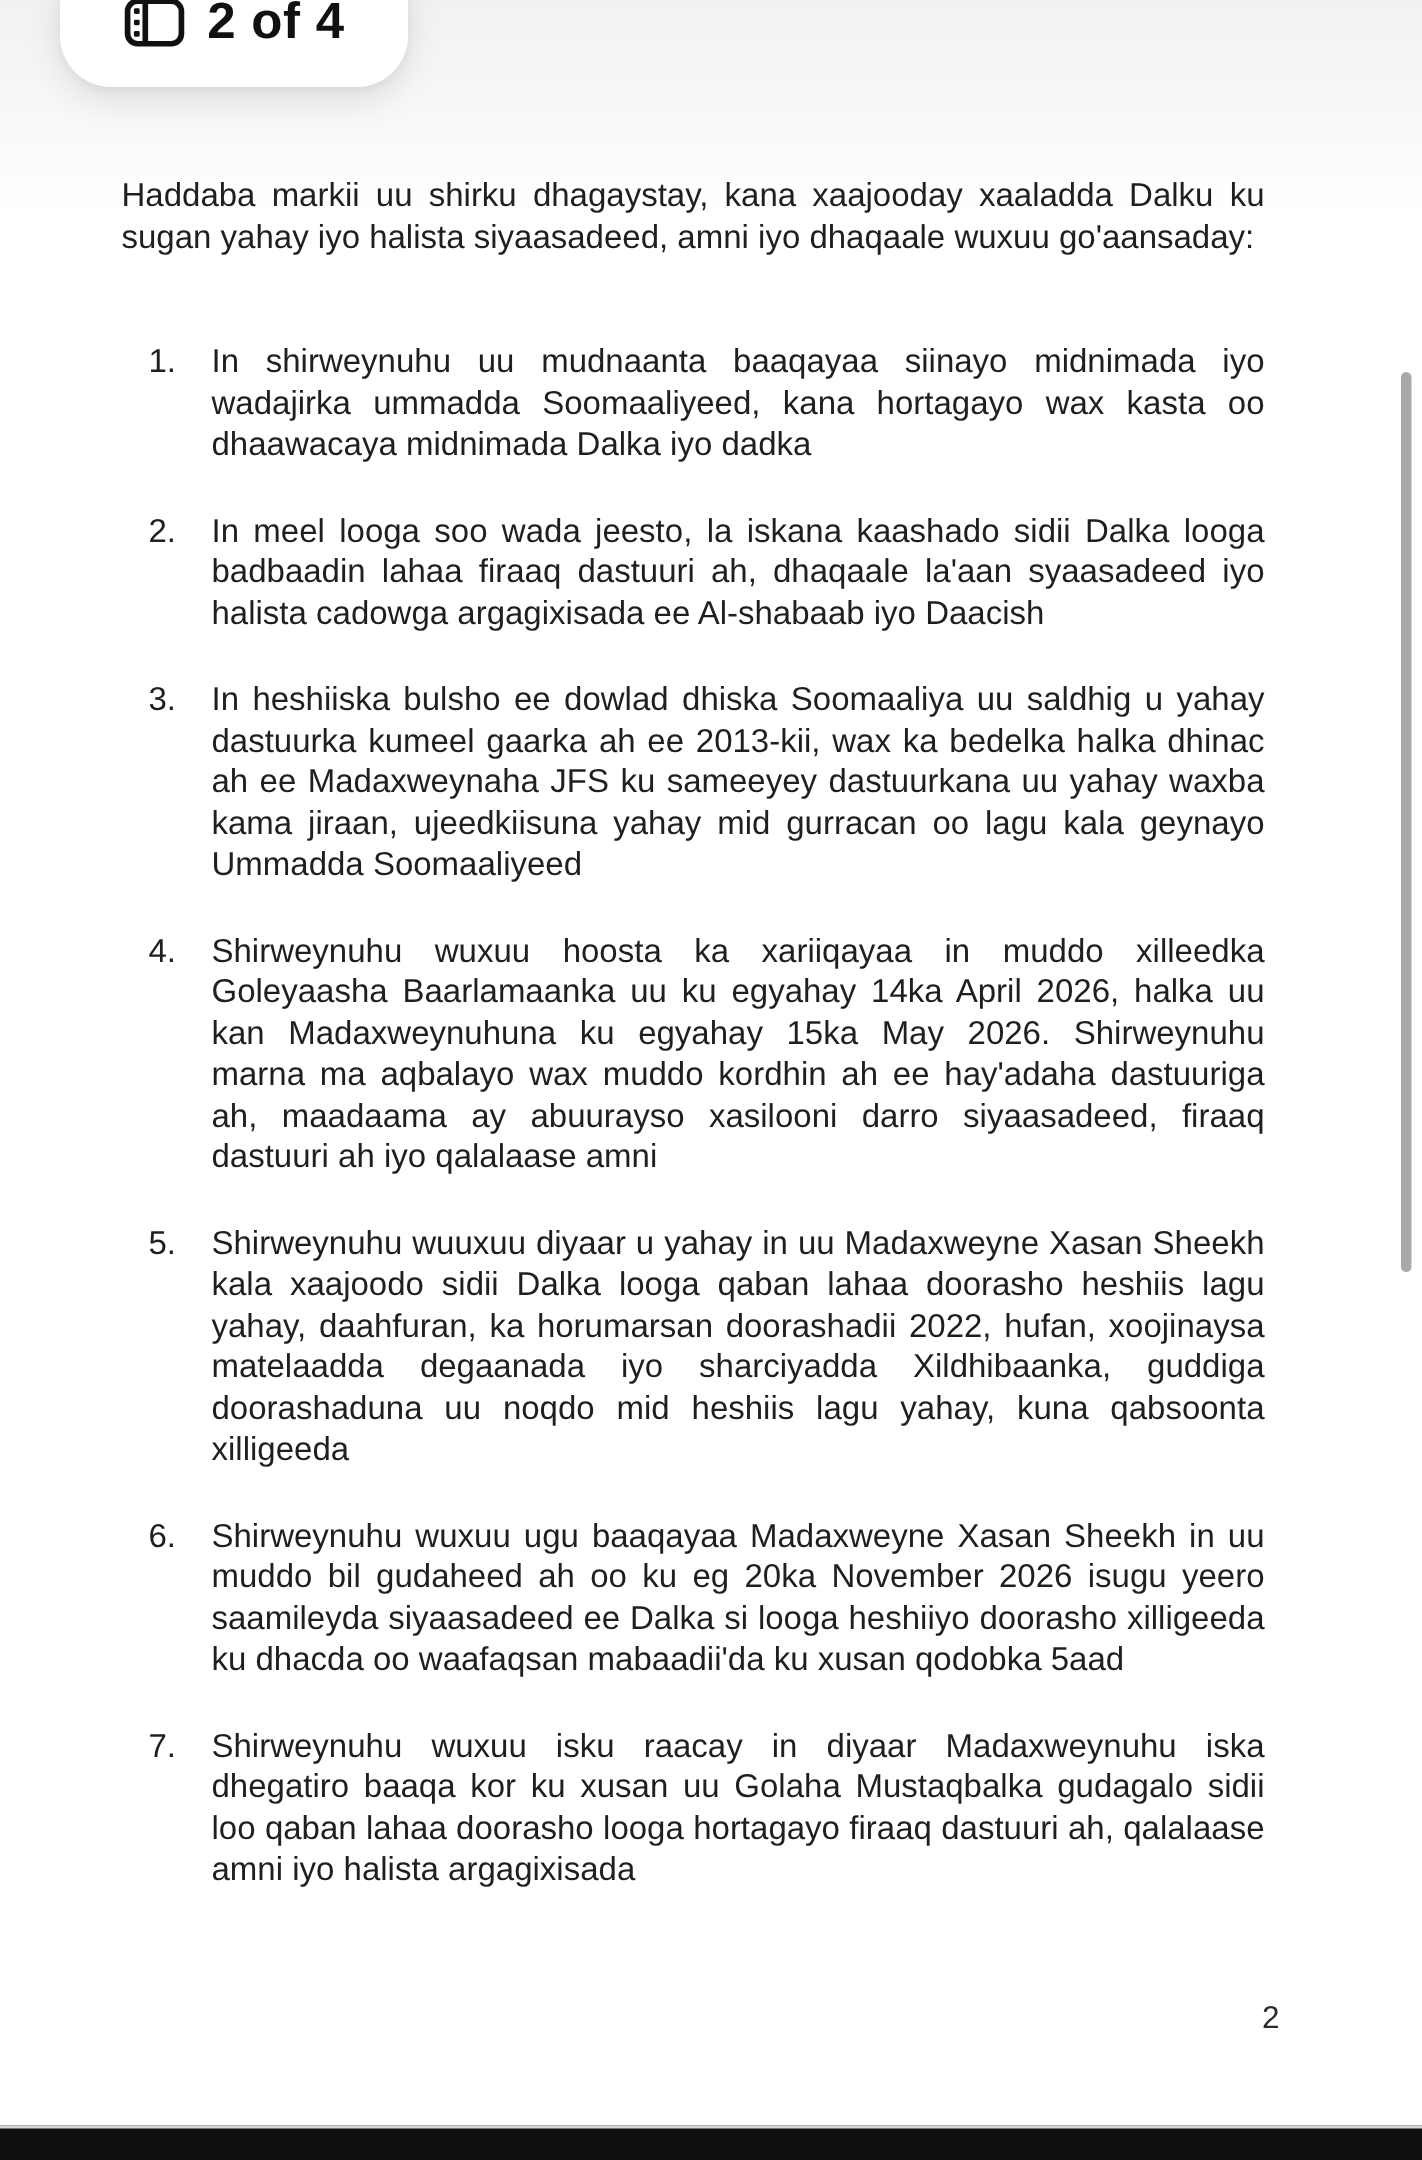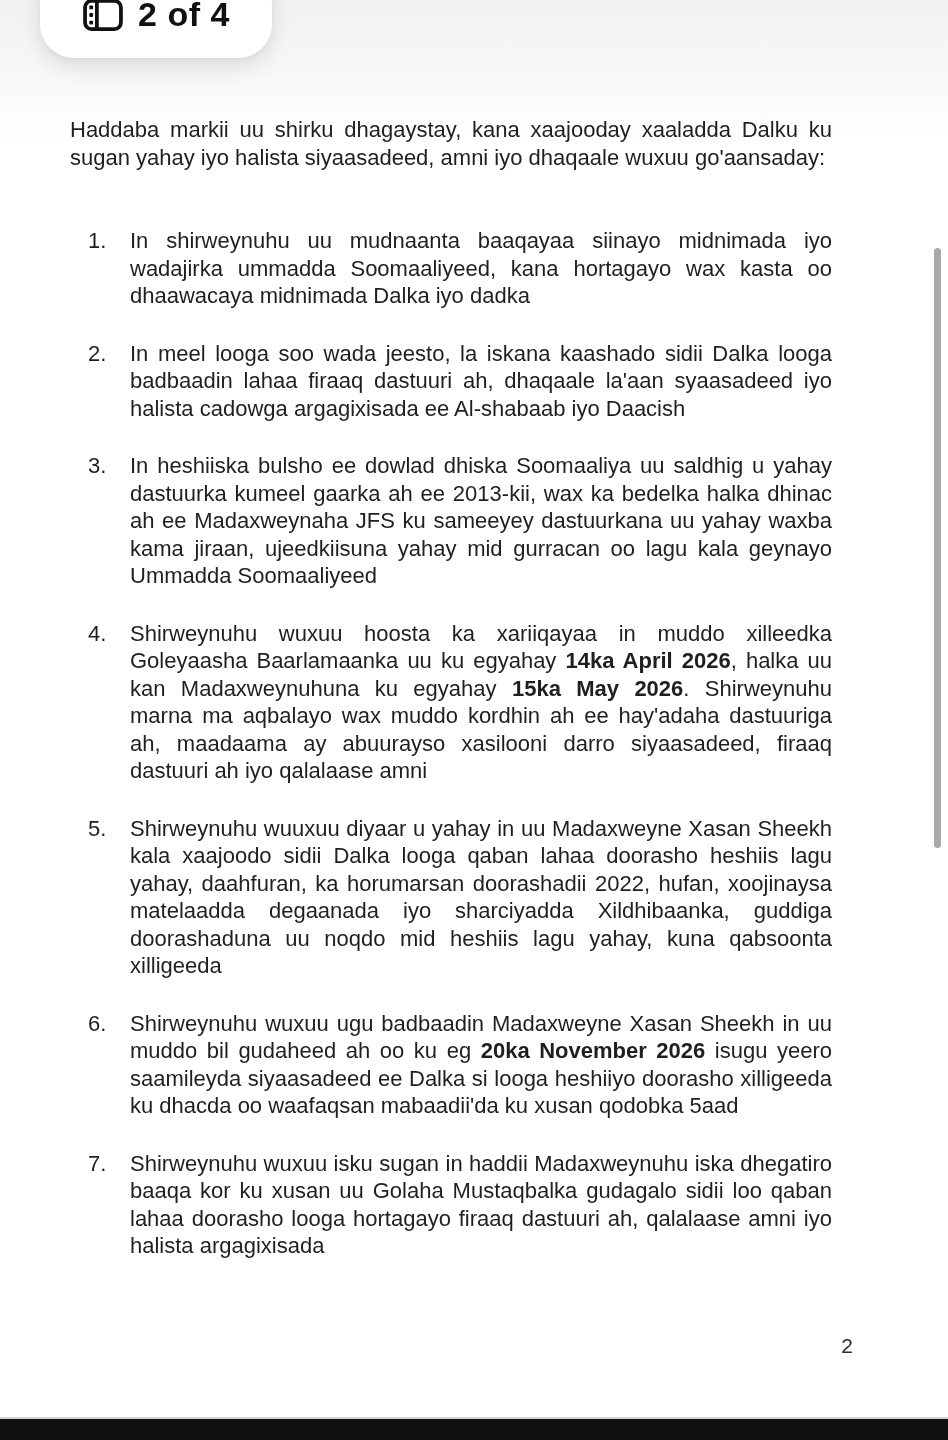--- a/index.html
+++ b/index.html
@@ -42,21 +42,21 @@
     margin-top: 2px;
   }
   .page-badge .badge-label {
     font-size: 34px;
     font-weight: 700;
     color: #111111;
     letter-spacing: 0.5px;
   }
   .doc {
     position: absolute;
-    left: 70px;
+    left: 81px;
     top: 116px;
     width: 762px;
     font-size: 22px;
     line-height: 27.5px;
   }
   .intro {
     margin: 0 0 56px 0;
     text-align: justify;
   }
   .list {
@@ -68,21 +68,21 @@
   }
   .list-item .num {
     width: 42px;
     flex-shrink: 0;
   }
   .list-item .txt {
     flex: 1;
     text-align: justify;
   }
   .list-item .txt b {
-    font-weight: 700;
+    font-weight: 400;
   }
   .page-number {
     position: absolute;
     left: 81px;
     top: 1334px;
     width: 772px;
     text-align: right;
     font-size: 21px;
     color: #2a2a2a;
   }
@@ -142,25 +142,25 @@
       <div class="list-item">
         <div class="num">4.</div>
         <div class="txt"><span>Shirweynuhu wuxuu hoosta ka xariiqayaa in muddo xilleedka Goleyaasha Baarlamaanka uu ku egyahay </span><b>14ka April 2026</b><span>, halka uu kan Madaxweynuhuna ku egyahay </span><b>15ka May 2026</b><span>. Shirweynuhu marna ma aqbalayo wax muddo kordhin ah ee hay'adaha dastuuriga ah, maadaama ay abuurayso xasilooni darro siyaasadeed, firaaq dastuuri ah iyo qalalaase amni</span></div>
       </div>
       <div class="list-item">
         <div class="num">5.</div>
         <div class="txt"><span>Shirweynuhu wuuxuu diyaar u yahay in uu Madaxweyne Xasan Sheekh kala xaajoodo sidii Dalka looga qaban lahaa doorasho heshiis lagu yahay, daahfuran, ka horumarsan doorashadii 2022, hufan, xoojinaysa matelaadda degaanada iyo sharciyadda Xildhibaanka, guddiga doorashaduna uu noqdo mid heshiis lagu yahay, kuna qabsoonta xilligeeda</span></div>
       </div>
       <div class="list-item">
         <div class="num">6.</div>
-        <div class="txt"><span>Shirweynuhu wuxuu ugu badbaadin Madaxweyne Xasan Sheekh in uu muddo bil gudaheed ah oo ku eg </span><b>20ka November 2026</b><span> isugu yeero saamileyda siyaasadeed ee Dalka si looga heshiiyo doorasho xilligeeda ku dhacda oo waafaqsan mabaadii'da ku xusan qodobka 5aad</span></div>
+        <div class="txt"><span>Shirweynuhu wuxuu ugu baaqayaa Madaxweyne Xasan Sheekh in uu muddo bil gudaheed ah oo ku eg </span><b>20ka November 2026</b><span> isugu yeero saamileyda siyaasadeed ee Dalka si looga heshiiyo doorasho xilligeeda ku dhacda oo waafaqsan mabaadii'da ku xusan qodobka 5aad</span></div>
       </div>
       <div class="list-item">
         <div class="num">7.</div>
-        <div class="txt"><span>Shirweynuhu wuxuu isku sugan in haddii Madaxweynuhu iska dhegatiro baaqa kor ku xusan uu Golaha Mustaqbalka gudagalo sidii loo qaban lahaa doorasho looga hortagayo firaaq dastuuri ah, qalalaase amni iyo halista argagixisada</span></div>
+        <div class="txt"><span>Shirweynuhu wuxuu isku raacay in diyaar Madaxweynuhu iska dhegatiro baaqa kor ku xusan uu Golaha Mustaqbalka gudagalo sidii loo qaban lahaa doorasho looga hortagayo firaaq dastuuri ah, qalalaase amni iyo halista argagixisada</span></div>
       </div>
     </div>
 </div>
 
 <div class="page-number">2</div>
 
 <div class="scrollbar"></div>
 
 <div class="bottom-bar"></div>
 

